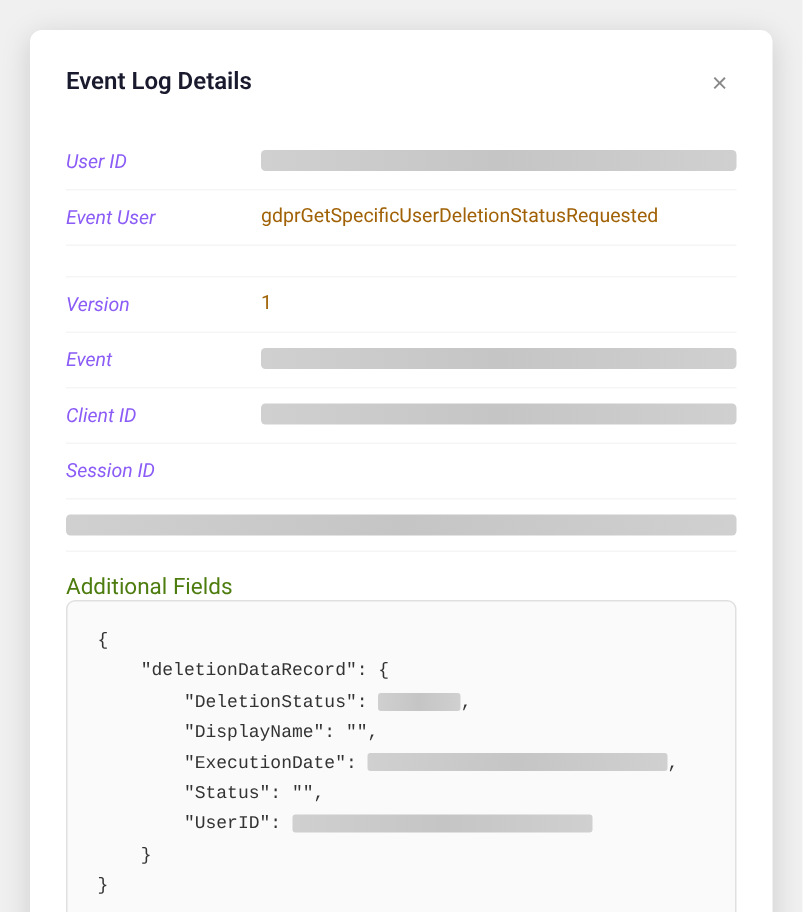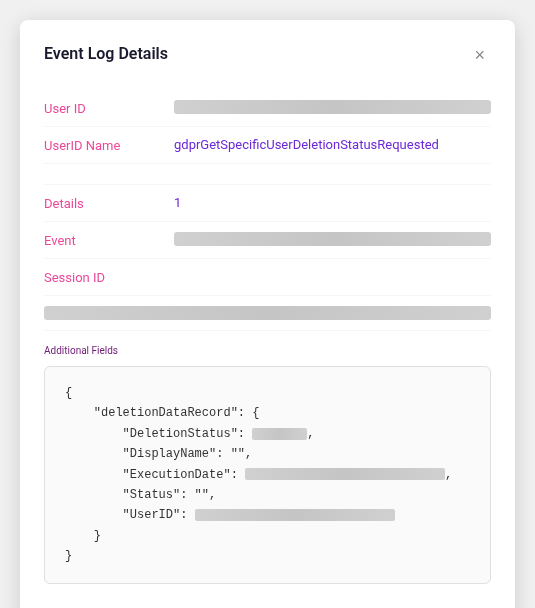--- a/index.html
+++ b/index.html
@@ -52,29 +52,30 @@
 
     .field-row {
       display: flex;
       align-items: flex-start;
       padding: 10px 0;
       border-bottom: 1px solid #f5f5f5;
     }
 
     .field-label {
       font-size: 13px;
-      color: #ec4899;
+      color: #8b5cf6;
       width: 130px;
       flex-shrink: 0;
       padding-top: 1px;
+      font-style: italic;
     }
 
     .field-value {
       font-size: 13px;
-      color: #6d28d9;
+      color: #a16207;
       flex: 1;
       word-break: break-all;
     }
 
     .field-value.blurred-short {
       color: transparent;
       background: linear-gradient(90deg, #d0d0d0 0%, #c5c5c5 50%, #d0d0d0 100%);
       border-radius: 3px;
       user-select: none;
       display: inline-block;
@@ -86,24 +87,23 @@
       color: transparent;
       background: linear-gradient(90deg, #d0d0d0 0%, #c5c5c5 50%, #d0d0d0 100%);
       border-radius: 3px;
       user-select: none;
       display: inline-block;
       height: 14px;
       width: 260px;
     }
 
     .additional-fields-label {
-      font-size: 10px;
-      color: #701a75;
+      font-size: 15px;
+      color: #4d7c0f;
       margin-top: 14px;
-      margin-bottom: 10px;
     }
 
     .json-box {
       border: 1px solid #e0e0e0;
       border-radius: 6px;
       padding: 16px 20px;
       font-family: 'Courier New', Courier, monospace;
       font-size: 12px;
       color: #333;
       line-height: 1.7;
@@ -139,37 +139,41 @@
     <span class="modal-title">Event Log Details</span>
     <button class="close-btn">×</button>
   </div>
 
   <div class="field-row">
     <span class="field-label">User ID</span>
     <span class="field-value blurred-long"></span>
   </div>
 
   <div class="field-row">
-    <span class="field-label">UserID Name</span>
+    <span class="field-label">Event User</span>
     <span class="field-value">gdprGetSpecificUserDeletionStatusRequested</span>
   </div>
 
   <div class="field-row">
   </div>
 
   <div class="field-row">
-    <span class="field-label">Details</span>
+    <span class="field-label">Version</span>
     <span class="field-value">1</span>
   </div>
 
   <div class="field-row">
     <span class="field-label">Event</span>
     <span class="field-value blurred-short"></span>
   </div>
 
+  <div class="field-row">
+    <span class="field-label">Client ID</span>
+    <span class="field-value blurred-long"></span>
+  </div>
 
   <div class="field-row">
     <span class="field-label">Session ID</span>
     <span class="field-value"></span>
   </div>
 
   <div class="field-row">
     <span class="field-value blurred-long"></span>
   </div>
 

